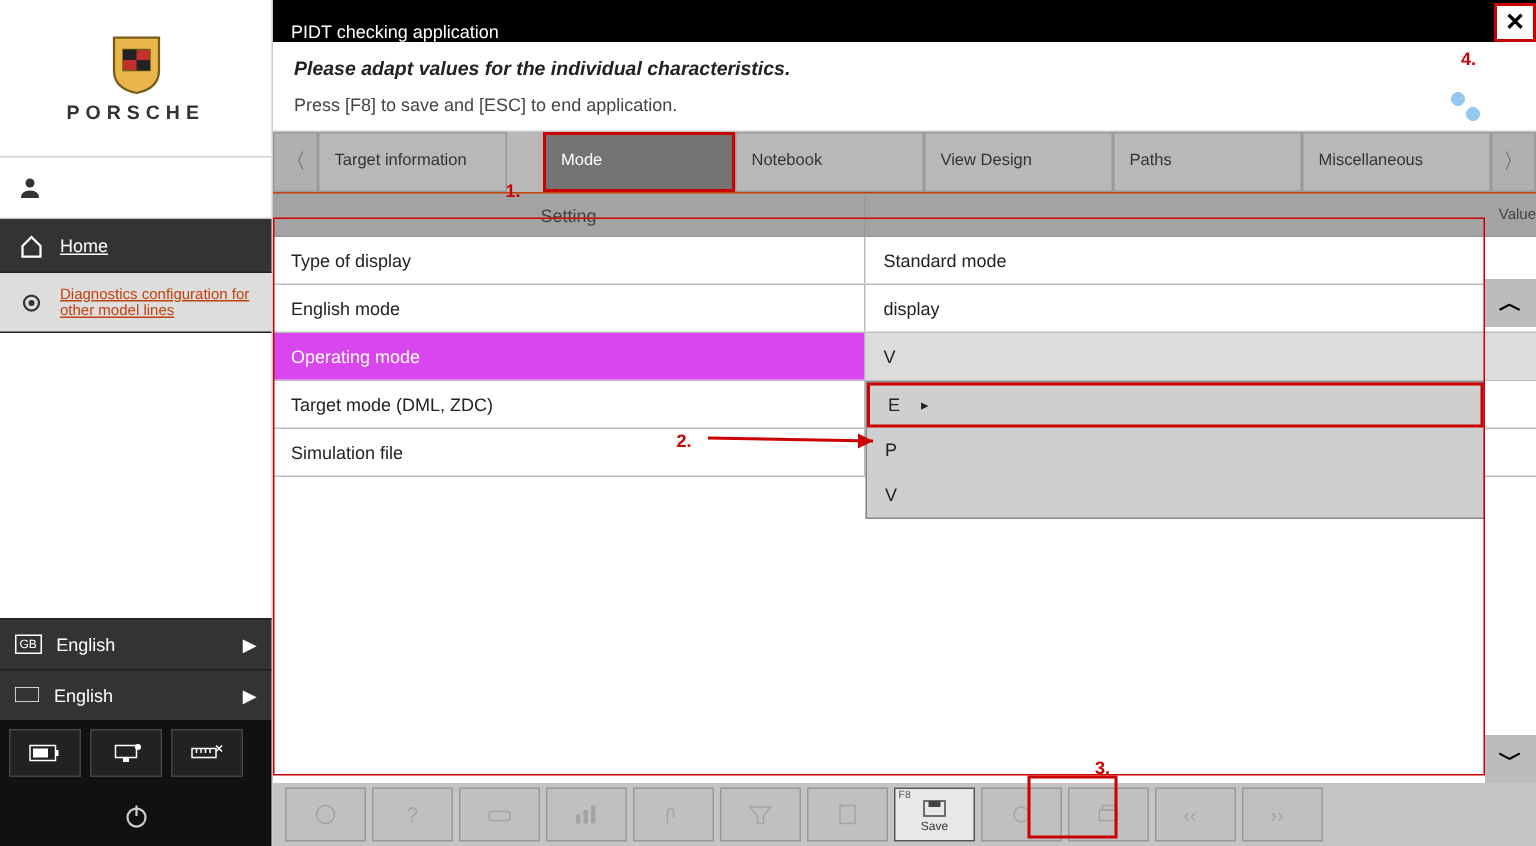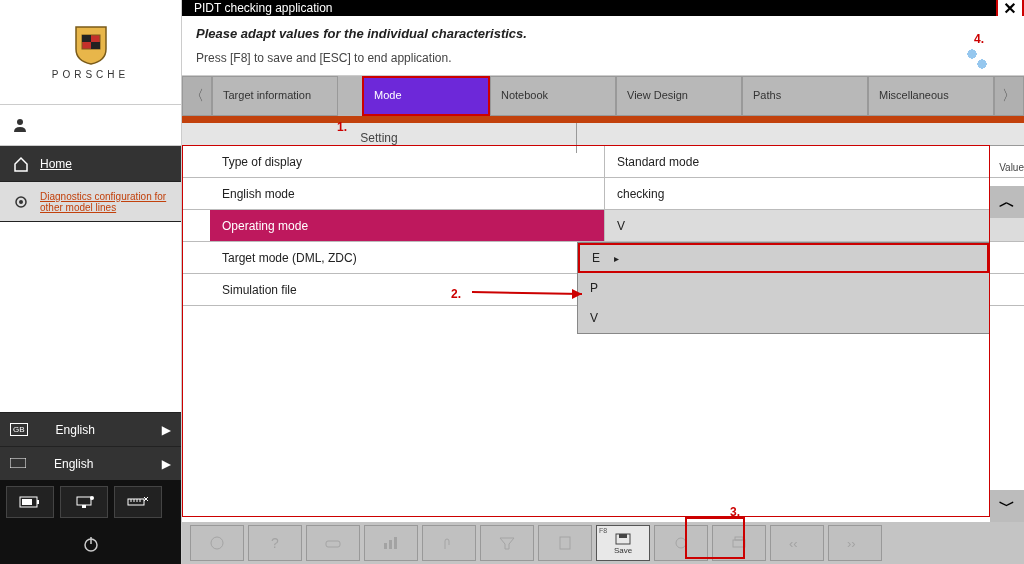--- a/index.html
+++ b/index.html
@@ -3,62 +3,62 @@
 <meta charset="utf-8">
 <style>
   * { box-sizing: border-box; margin: 0; padding: 0; font-family: Arial, sans-serif; }
   html, body { width: 1024px; height: 564px; overflow: hidden; background: #fff; }
   .app { display: flex; width: 100%; height: 100%; }
   
   
   .sidebar { width: 182px; height: 100%; background: #fff; display: flex; flex-direction: column; border-right: 1px solid #ccc; }
   .logo-area { height: 104px; display: flex; flex-direction: column; align-items: center; justify-content: center; }
   .crest { width: 34px; height: 40px; }
-  .brandtext { font-size: 10px; letter-spacing: 4px; font-weight: normal; color: #333; margin-top: 4px; }
+  .brandtext { font-size: 13px; letter-spacing: 4px; font-weight: bold; color: #333; margin-top: 4px; }
   .sidebar-divider { height: 1px; background: #ccc; }
   .user-row { height: 40px; display:flex; align-items:center; padding-left:12px; }
   .nav-row { height: 36px; display: flex; align-items: center; padding-left: 12px; gap: 10px; font-size: 12px; color: #fff; background: #333; border-bottom: 1px solid #222; cursor: pointer; }
   .nav-row.light { background: #ddd; color: #c2410c; }
   .nav-row.light .nav-label { font-size: 10px; line-height: 1.1; }
   .nav-icon { width: 18px; height: 18px; display:flex; align-items:center; justify-content:center; }
   .nav-label { flex: 1; text-decoration: underline; }
   .spacer { flex: 1; }
-  .lang-row { height: 34px; background: #333; color: #fff; display:flex; align-items:center; padding: 0 10px; gap:28px; font-size:12px; border-top:1px solid #222; cursor: pointer; }
+  .lang-row { height: 34px; background: #333; color: #fff; display:flex; align-items:center; padding: 0 10px; gap:10px; font-size:12px; border-top:1px solid #222; cursor: pointer; }
   .lang-row .chev { margin-left:auto; }
   .bottom-icons { height: 44px; background: #111; display:flex; align-items:center; gap:6px; padding:0 6px; }
   .bottom-icons .btn { width: 48px; height: 32px; background:#222; border:1px solid #444; display:flex; align-items:center; justify-content:center; cursor:pointer; }
   .power-row { height: 40px; background:#111; display:flex; align-items:center; justify-content:center; }
   .power-row .pbtn { width:34px; height:30px; display:flex; align-items:center; justify-content:center; cursor:pointer; }
   
   
   .main { flex:1; display:flex; flex-direction:column; height:100%; position:relative; }
-  .titlebar { height: 16px; background:#000; color:#fff; display:flex; align-items:center; padding-left:12px; font-size:12px; }
+  .titlebar { height: 28px; background:#000; color:#fff; display:flex; align-items:flex-end; padding-left:12px; font-size:12px; }
   .titlebar .closebox { margin-left:auto; width:28px; height:26px; background:#fff; color:#000; display:flex; align-items:center; justify-content:center; font-size:16px; font-weight:bold; border:2px solid #c00; cursor:pointer; }
   .subheader { background:#fff; padding:10px 14px; border-bottom:1px solid #ccc; position:relative; }
   .subheader .line1 { font-size:13px; font-weight:bold; color:#222;font-style:italic; }
   .subheader .line2 { font-size:12px; color:#444; margin-top:10px; }
   .gear-img { position:absolute; right:30px; top:30px; width:30px; height:30px; background: radial-gradient(#6ab0e8 40%, transparent 42%), radial-gradient(#6ab0e8 40%, transparent 42%); background-size: 16px 16px; background-position: 0 0, 10px 10px; background-repeat:no-repeat; opacity:0.7; }
   
   
   .tabs { height: 40px; background:#b8b8b8; display:flex; align-items:stretch; }
   .tab-arrow { width:30px; display:flex; align-items:center; justify-content:center; background:#b0b0b0; border:1px solid #999; cursor:pointer; font-size:14px; color:#555; }
   .tab { flex:1; border:1px solid #999; display:flex; align-items:center; padding:0 10px; font-size:11px; color:#333; background:#b8b8b8; cursor:pointer; line-height:1.2; }
-  .tab.active { background:#6d28d9; color:#fff; border:2px solid #c00;margin-left:24px; }
-  
-  
-  .colhead { height: 30px; display:flex; background:#e5e5e5; border-top:7px solid #c2410c; border-bottom:1px solid #999;flex-direction:column; }
+  .tab.active { background:#737373; color:#fff; border:2px solid #c00;margin-left:24px; }
+  
+  
+  .colhead { height: 30px; display:flex; background:#a3a3a3; border-top:1px solid #c2410c; border-bottom:1px solid #999; }
   .colhead .c1 { width: 395px; text-align:center; font-size:12px; color:#444; line-height:30px; border-right:1px solid #999; }
   .colhead .c2 { flex:1; text-align:right; font-size:10px; color:#444; line-height:30px; }
   
   
   .rows { position:relative; flex:1; }
   .row { height: 32px; display:flex; align-items:center; border-bottom:1px solid #bbb; font-size:12px; }
-  .row .cell1 { width:395px; padding-left:12px; border-right:1px solid #bbb; color:#222; height:100%; display:flex; align-items:center;margin-left:28px;}
+  .row .cell1 { width:395px; padding-left:12px; border-right:1px solid #bbb; color:#222; height:100%; display:flex; align-items:center;}
   .row .cell2 { flex:1; padding-left:12px; color:#222; height:100%; display:flex; align-items:center;}
-  .row.selected .cell1 { background:#be185d; color:#fff; }
+  .row.selected .cell1 { background:#d946ef; color:#fff; }
   .row.selected .cell2 { background:#dcdcdc; color:#222; }
   
   
   .vscroll-up, .vscroll-down { position:absolute; right:0; width:34px; height:32px; background:#bcbcbc; display:flex; align-items:center; justify-content:center; cursor:pointer; font-size:16px; font-weight:bold; }
   .vscroll-up { top: 186px; }
   .vscroll-down { top: 490px; }
   
   
   .dropdown { position:absolute; left:395px; top:0; width: calc(100% - 395px - 34px); background:#cfcfcf; border:1px solid #888; }
   .dropdown .opt { height:30px; display:flex; align-items:center; padding-left:12px; font-size:12px; color:#222; cursor:pointer; }
@@ -212,21 +212,21 @@
       <div class="c2">Value</div>
     </div>
 
     <div class="rows">
       <div class="row">
         <div class="cell1">Type of display</div>
         <div class="cell2">Standard mode</div>
       </div>
       <div class="row">
         <div class="cell1">English mode</div>
-        <div class="cell2">checking</div>
+        <div class="cell2">display</div>
       </div>
       <div class="row selected">
         <div class="cell1">Operating mode</div>
         <div class="cell2">V</div>
       </div>
       <div class="row" style="position:relative;">
         <div class="cell1">Target mode (DML, ZDC)</div>
         <div class="cell2"></div>
         <div class="dropdown">
           <div class="opt first">

